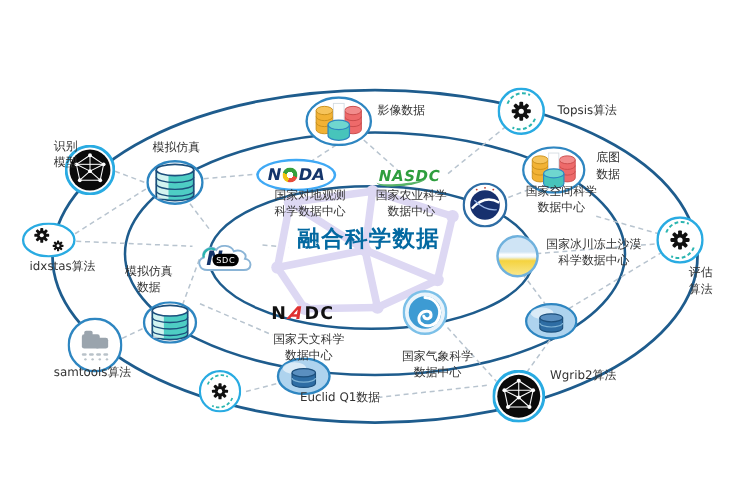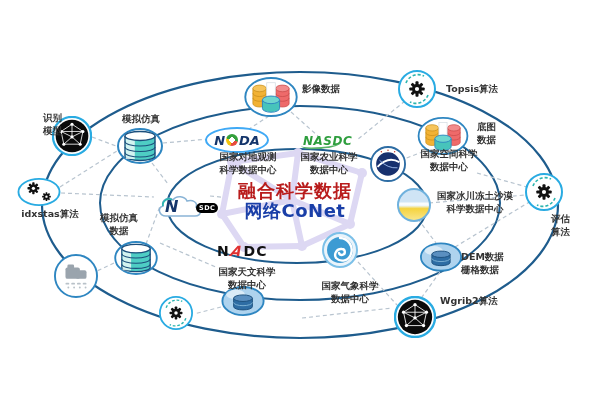--- a/index.html
+++ b/index.html
@@ -1,45 +1,45 @@
 <!DOCTYPE html>
 <html><head>
 <meta charset="utf-8">
 <style>
   html,body{margin:0;padding:0;background:#fff;}
   #canvas{position:relative;width:600px;height:400px;background:#fff;overflow:hidden;
           font-family:"DejaVu Sans","Liberation Sans",sans-serif;}
   #rings{position:absolute;left:0;top:0;}
   .node{position:absolute;}
   .lbl{position:absolute;font-size:9.5px;line-height:1.32;color:#333;white-space:pre-line;
-       text-align:center;font-weight:700;}
+       text-align:center;font-weight:400;}
   .lbl.left{text-align:left;}
   .title-l1{position:absolute;left:210px;top:179px;width:170px;text-align:center;
-            font-size:18px;font-weight:bold;letter-spacing:1px;color:#b91c1c;}
+            font-size:18px;font-weight:bold;letter-spacing:1px;color:#0369a1;}
   .title-l2{position:absolute;left:210px;top:199px;width:170px;text-align:center;
             font-size:18px;font-weight:bold;letter-spacing:0.5px;color:#1a3fa8;}
   
   .noda{width:60px;height:22px;border:2px solid #3fa9f5;border-radius:50%;background:#fff;
         display:flex;align-items:center;justify-content:center;font-weight:bold;font-style:italic;
         font-size:13px;color:#14356b;gap:1px;}
   .o-ring{display:inline-block;width:12px;height:12px;border-radius:50%;
         background:radial-gradient(circle,#fff 0 2.6px,transparent 2.7px),
                    conic-gradient(#35a03c 0 30%,#e74c3c 30% 55%,#f1c40f 55% 80%,#35a03c 80%);}
   
   .nasdc{position:relative;font-weight:bold;font-style:italic;font-size:12px;color:#2e9e3e;
          letter-spacing:0.5px;}
   .nasdc::before{content:"";position:absolute;right:-4px;top:-4px;width:46px;height:10px;
          border-top:2.5px solid #f1c40f;border-radius:50%;transform:rotate(-7deg);}
   .nasdc::after{content:"";position:absolute;left:-2px;bottom:-1px;width:40px;height:8px;
          border-bottom:2px solid #58b368;border-radius:50%;transform:rotate(-5deg);}
   
   .nsdc{position:relative;width:56px;height:26px;}
   .nsdc .n{position:absolute;left:11px;top:2px;font-size:16px;font-weight:bold;font-style:italic;color:#14356b;}
-  .nsdc .sdc{position:absolute;left:42px;top:8px;background:#000000;color:#fff;font-size:6.5px;
-        font-weight:bold;padding:1px 3px;border-radius:6px;letter-spacing:0.5px;}
+  .nsdc .sdc{position:absolute;left:16px;top:8px;background:#000000;color:#fff;font-size:6.5px;
+        font-weight:normal;padding:1px 3px;border-radius:6px;letter-spacing:0.5px;}
   
   .nadc{display:flex;align-items:center;font-weight:bold;font-size:14px;letter-spacing:1px;color:#111;}
   .nadc .a{color:#e03131;font-style:italic;transform:skewX(-18deg);margin:0 1px;}
   .glacier{width:30px;height:30px;border-radius:50%;border:2px solid #6fb1dd;
         background:linear-gradient(180deg,#cfe4f5 0%,#cfe4f5 38%,#ffffff 46%,#eef6fb 52%,#f5d33f 62%,#f8e68a 100%);}
 </style>
 </head>
 <body>
 
 <div id="canvas">
@@ -91,21 +91,20 @@
         <circle cx="222" cy="214" r="5"></circle>
           <circle cx="244" cy="247" r="5"></circle>
           <circle cx="302" cy="246" r="5"></circle>
         <circle cx="350" cy="224" r="5"></circle>
           <circle cx="292" cy="200" r="5"></circle>
       </g>
     </g>
   </svg>
 
   <div class="title-l1">融合科学数据</div>
-  <div class="title-l2">网络CoNet</div>
 
   <div class="node" style="left:52px;top:116px">
     <svg width="40" height="40" viewBox="0 0 44 44">
       <circle cx="22" cy="22" r="21" fill="#fff" stroke="#29abe2" stroke-width="2.5"></circle>
       <circle cx="22" cy="22" r="18" fill="#0a0a0a"></circle>
       <g stroke="#fff" stroke-width="0.9">
         <line x1="22" y1="9" x2="10" y2="17"></line>
           <line x1="22" y1="9" x2="34" y2="17"></line>
         <line x1="10" y1="17" x2="34" y2="17"></line>
           <line x1="10" y1="17" x2="13" y2="31"></line>
@@ -166,20 +165,21 @@
           <rect x="18" y="30" width="4" height="2" rx="1"></rect>
         <rect x="24" y="30" width="4" height="2" rx="1"></rect>
           <rect x="30" y="30" width="4" height="2" rx="1"></rect>
         <circle cx="15" cy="35" r="1"></circle>
           <circle cx="21" cy="35" r="1"></circle>
           <circle cx="27" cy="35" r="1"></circle>
           <circle cx="33" cy="35" r="1"></circle>
       </g>
     </svg>
   </div>
+  <div class="lbl" style="left:30px;top:293px;width:88px">samtools算法</div>
 
   <div class="node" style="left:159px;top:296px">
     <svg width="34" height="34" viewBox="0 0 38 38">
       <circle cx="19" cy="19" r="18" fill="#fff" stroke="#29abe2" stroke-width="2"></circle>
       <g transform="translate(19,19) scale(0.85)" fill="#111">
         <rect x="-1.7" y="-8.5" width="3.4" height="17" rx="1"></rect>
           <rect x="-8.5" y="-1.7" width="17" height="3.4" rx="1"></rect>
         <rect x="-1.7" y="-8.5" width="3.4" height="17" rx="1" transform="rotate(45)"></rect>
         <rect x="-8.5" y="-1.7" width="17" height="3.4" rx="1" transform="rotate(45)"></rect>
         <circle r="5.5"></circle>
@@ -312,32 +312,31 @@
 
   <div class="node" style="left:220px;top:286px">
     <svg width="46" height="30" viewBox="0 0 46 32">
       <ellipse cx="23" cy="16" rx="22" ry="15" fill="#aed3ee" stroke="#2e86c1" stroke-width="2"></ellipse>
       <ellipse cx="15" cy="9" rx="10" ry="5" fill="#ffffff" opacity="0.55"></ellipse>
       <path d="M13 13 v9 a10 3.5 0 0 0 20 0 v-9" fill="#2e6da4" stroke="#1c4f7c" stroke-width="1"></path>
       <path d="M13 17.5 a10 3.5 0 0 0 20 0" fill="none" stroke="#7fb3d5" stroke-width="1"></path>
       <ellipse cx="23" cy="13" rx="10" ry="3.5" fill="#5a8fc0" stroke="#1c4f7c" stroke-width="1"></ellipse>
     </svg>
   </div>
+  <div class="lbl" style="left:230px;top:313px;width:84px">Euclid Q1数据</div>
 
   <div class="node" style="left:420px;top:242px">
     <svg width="42" height="30" viewBox="0 0 46 32">
       <ellipse cx="23" cy="16" rx="22" ry="15" fill="#aed3ee" stroke="#2e86c1" stroke-width="2"></ellipse>
       <ellipse cx="15" cy="9" rx="10" ry="5" fill="#ffffff" opacity="0.55"></ellipse>
       <path d="M13 13 v9 a10 3.5 0 0 0 20 0 v-9" fill="#2e6da4" stroke="#1c4f7c" stroke-width="1"></path>
       <path d="M13 17.5 a10 3.5 0 0 0 20 0" fill="none" stroke="#7fb3d5" stroke-width="1"></path>
       <ellipse cx="23" cy="13" rx="10" ry="3.5" fill="#5a8fc0" stroke="#1c4f7c" stroke-width="1"></ellipse>
     </svg>
   </div>
-  <div class="lbl left" style="left:461px;top:251px;width:52px">DEM数据
-栅格数据</div>
 
   <div class="node noda" style="left:205px;top:127px">
     <span>N</span>
       <span class="o-ring"></span>
       <span>DA</span>
   </div>
   <div class="lbl" style="left:214px;top:151px;width:68px">国家对地观测
 科学数据中心</div>
 
   <div class="node nasdc" style="left:303px;top:134px">

